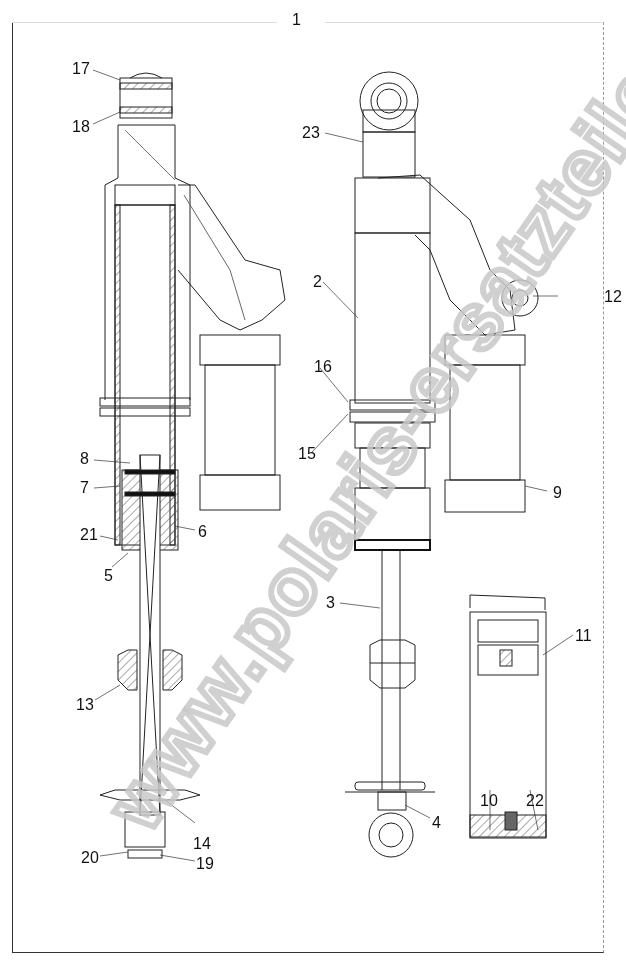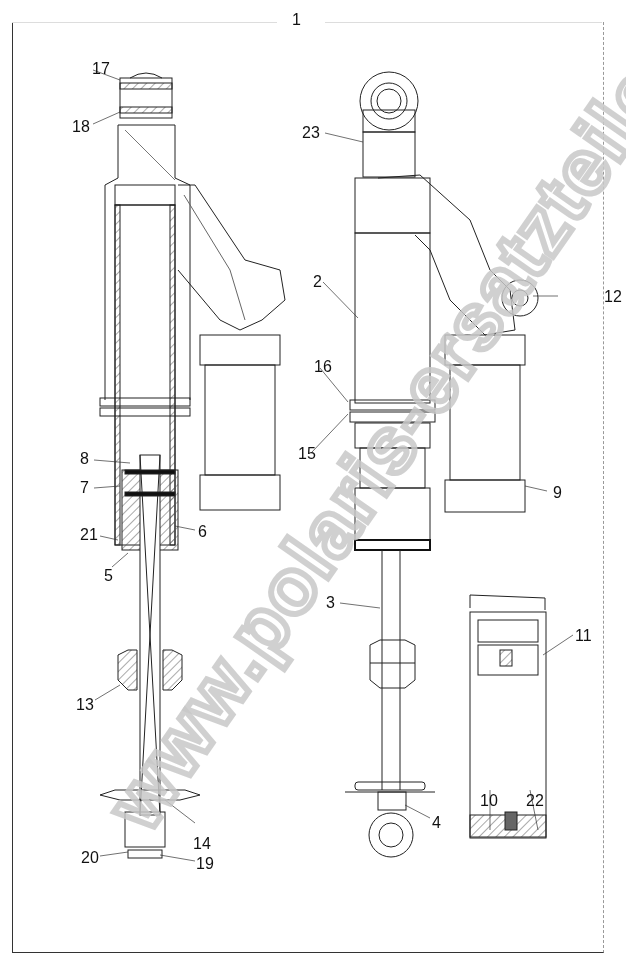--- a/index.html
+++ b/index.html
@@ -132,21 +132,21 @@
       <line x1="195" y1="823" x2="165" y2="800"></line>
       <line x1="100" y1="856" x2="128" y2="852"></line>
       <line x1="195" y1="861" x2="160" y2="855"></line>
     </g>
   </svg>
 
   <div class="watermark">www.polaris-ersatzteile.de</div>
 
   <div id="callouts">
       <div class="callout" style="left: 292px; top: 12px;">1</div>
-      <div class="callout" style="left: 72px; top: 61px; margin-left: 20px;">17</div>
+      <div class="callout" style="left: 72px; top: 61px;">17</div>
       <div class="callout" style="left: 72px; top: 119px;">18</div>
       <div class="callout" style="left: 302px; top: 125px;">23</div>
       <div class="callout" style="left: 313px; top: 274px;">2</div>
       <div class="callout" style="left: 560px; top: 289px; margin-left: 44px;">12</div>
       <div class="callout" style="left: 314px; top: 359px;">16</div>
       <div class="callout" style="left: 298px; top: 446px;">15</div>
       <div class="callout" style="left: 80px; top: 451px;">8</div>
       <div class="callout" style="left: 80px; top: 480px;">7</div>
       <div class="callout" style="left: 553px; top: 485px;">9</div>
       <div class="callout" style="left: 80px; top: 527px;">21</div>

